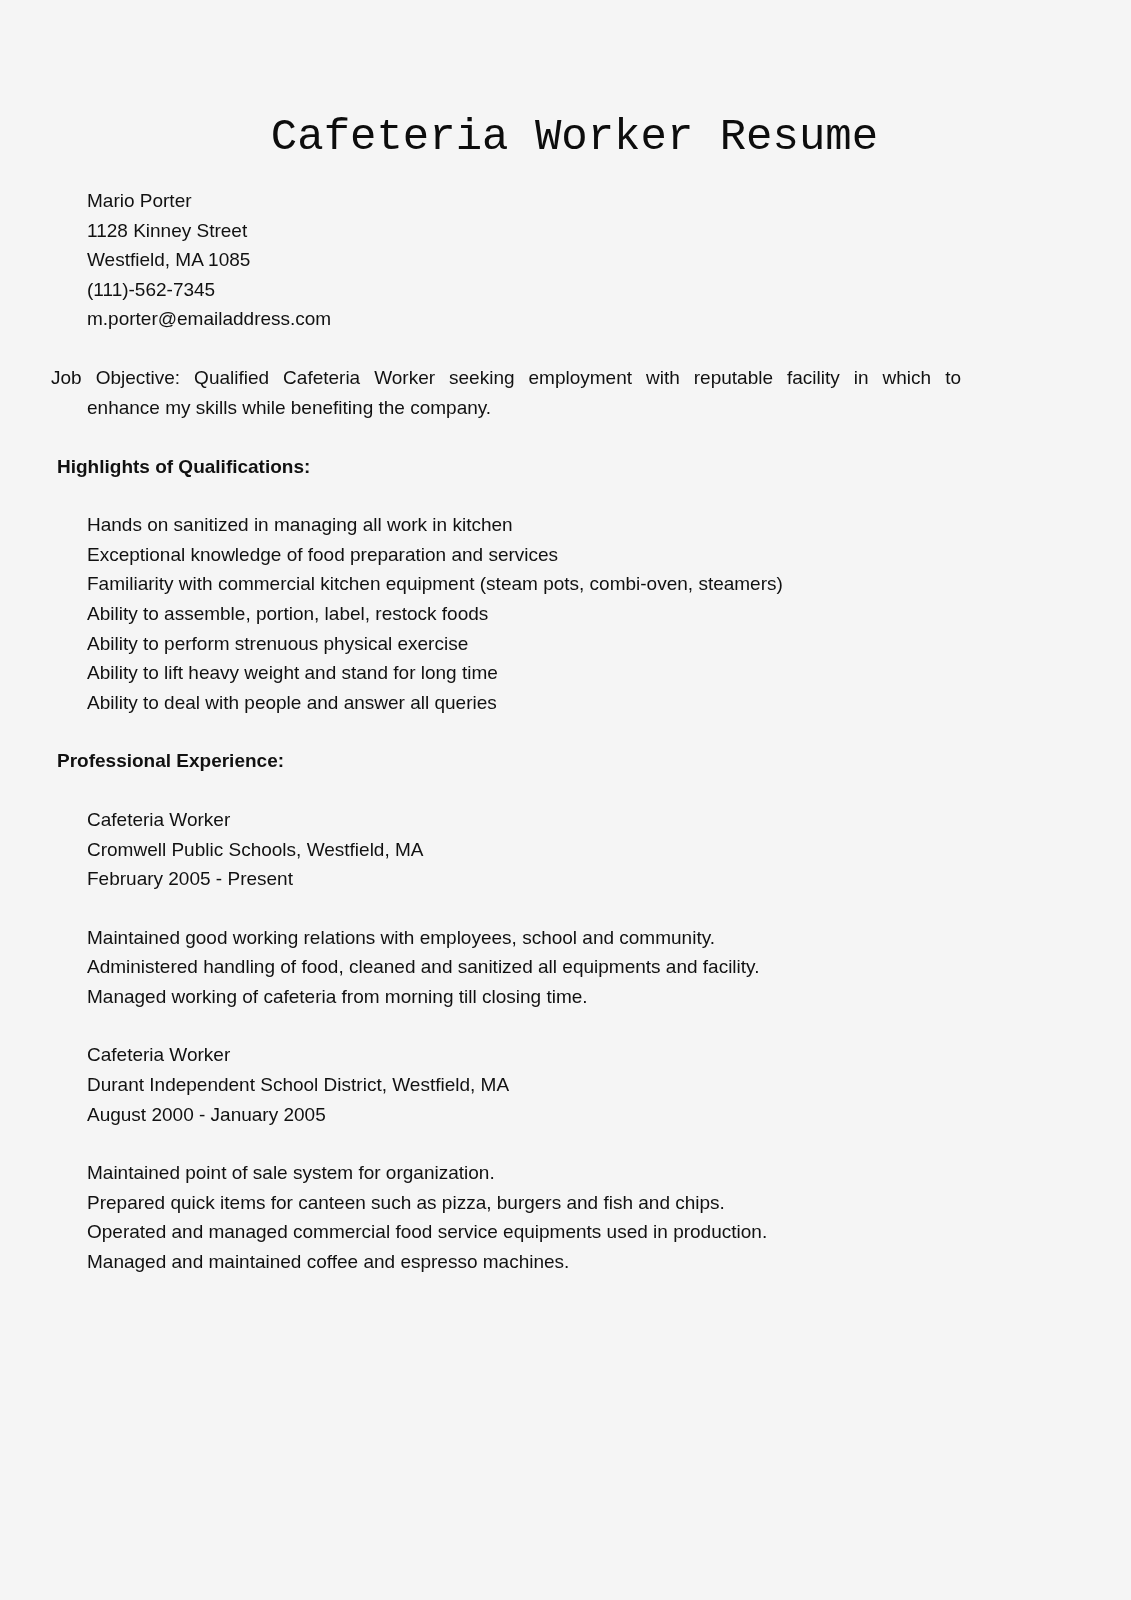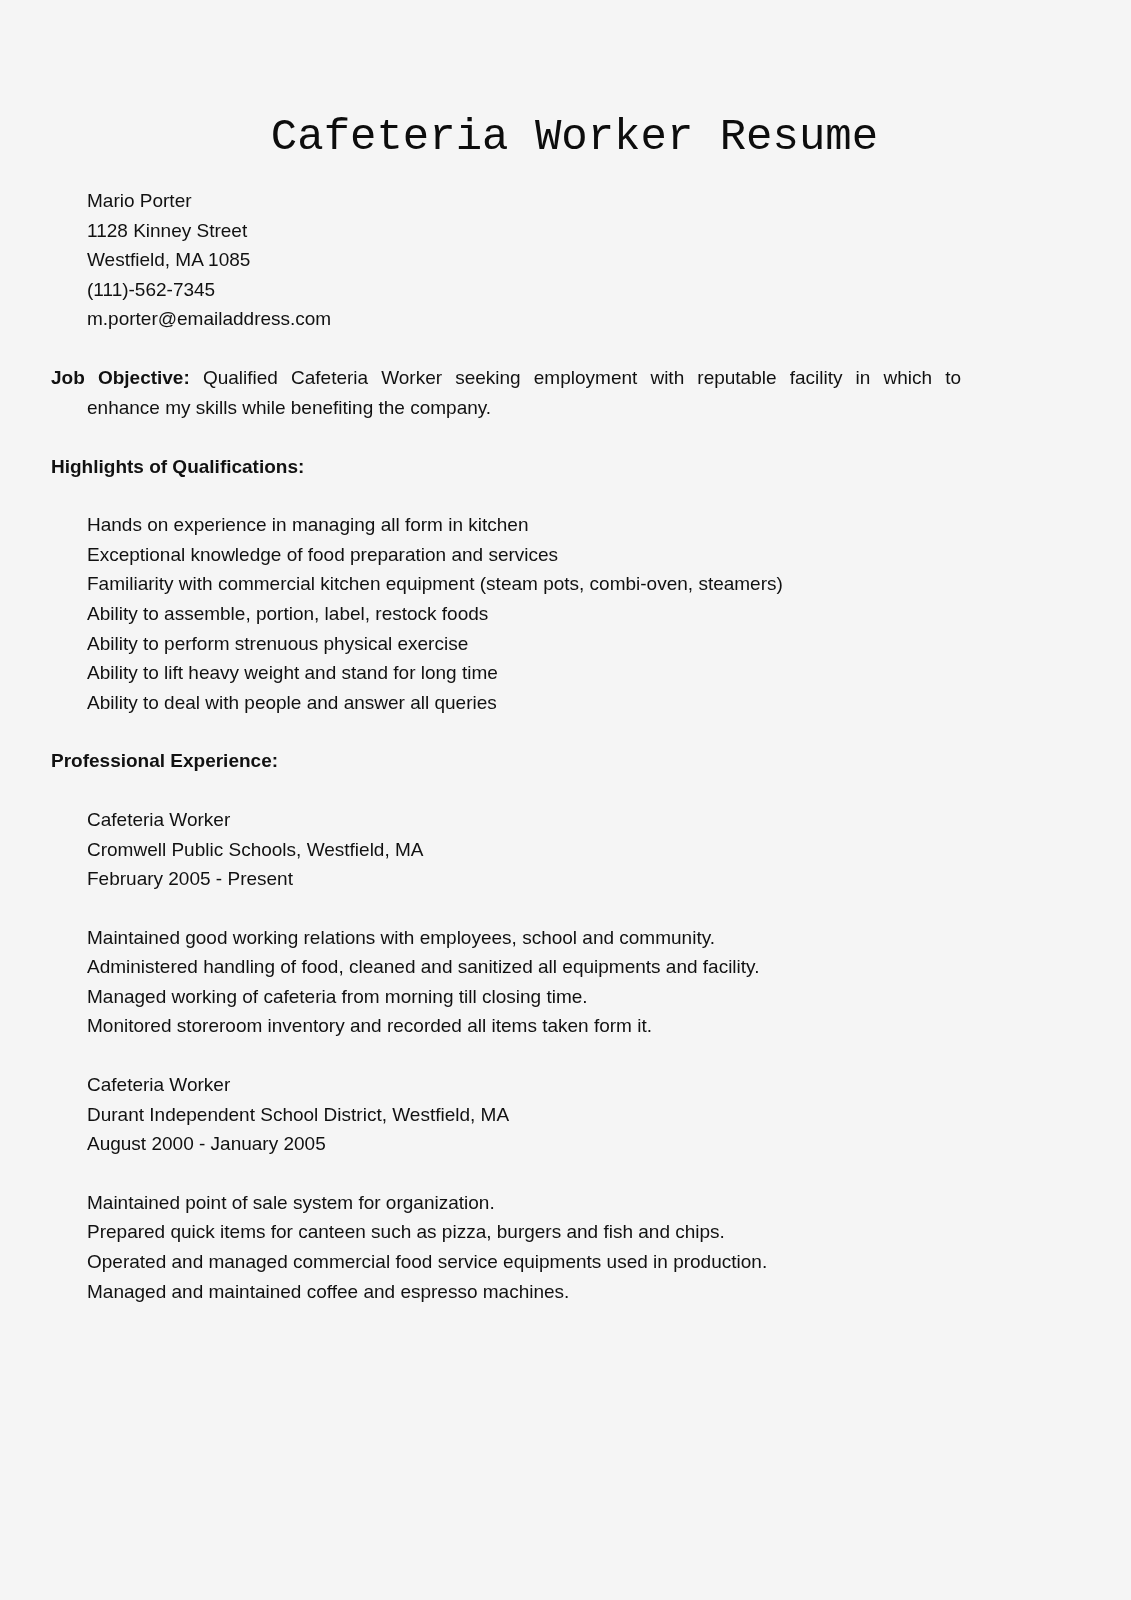--- a/index.html
+++ b/index.html
@@ -51,30 +51,31 @@
       margin-left: 36px;
     }
     .gap {
       display: block;
       height: 29px;
     }
     .heading {
       font-weight: bold;
       display: block;
       height: 29.6px;
+      margin-left: 6px;
     }
     .objective {
       text-align: justify;
       text-align-last: left;
       width: 910px;
       white-space: normal;
       line-height: 30px;
     }
     .objective .label {
-      font-weight: bold;
+      font-weight: normal;
     }
     .objective-line1 {
       display: block;
       text-align: justify;
       text-align-last: justify;
       height: 30px;
     }
   </style>
 </head>
 <body>
@@ -98,21 +99,21 @@
     <div class="objective">
       <span class="objective-line1"><span class="label">Job Objective:</span> <span>Qualified Cafeteria Worker seeking employment with reputable facility in which to</span></span>
       <span class="line">enhance my skills while benefiting the company.</span>
     </div>
 
     <span class="gap"></span>
 
     <div>
       <span class="heading">Highlights of Qualifications:</span>
       <span class="gap"></span>
-      <span class="line">Hands on experience in managing all form in kitchen</span>
+      <span class="line">Hands on sanitized in managing all work in kitchen</span>
       <span class="line">Exceptional knowledge of food preparation and services</span>
       <span class="line">Familiarity with commercial kitchen equipment (steam pots, combi-oven, steamers)</span>
       <span class="line">Ability to assemble, portion, label, restock foods</span>
       <span class="line">Ability to perform strenuous physical exercise</span>
       <span class="line">Ability to lift heavy weight and stand for long time</span>
       <span class="line">Ability to deal with people and answer all queries</span>
     </div>
 
     <span class="gap"></span>
 
@@ -121,21 +122,20 @@
       <span class="gap"></span>
 
       <div>
         <span class="line">Cafeteria Worker</span>
         <span class="line">Cromwell Public Schools, Westfield, MA</span>
         <span class="line">February 2005 - Present</span>
         <span class="gap"></span>
         <span class="line">Maintained good working relations with employees, school and community.</span>
         <span class="line">Administered handling of food, cleaned and sanitized all equipments and facility.</span>
         <span class="line">Managed working of cafeteria from morning till closing time.</span>
-        <span class="line">Monitored storeroom inventory and recorded all items taken form it.</span>
       </div>
 
       <span class="gap"></span>
 
       <div>
         <span class="line">Cafeteria Worker</span>
         <span class="line">Durant Independent School District, Westfield, MA</span>
         <span class="line">August 2000 - January 2005</span>
         <span class="gap"></span>
         <span class="line">Maintained point of sale system for organization.</span>

